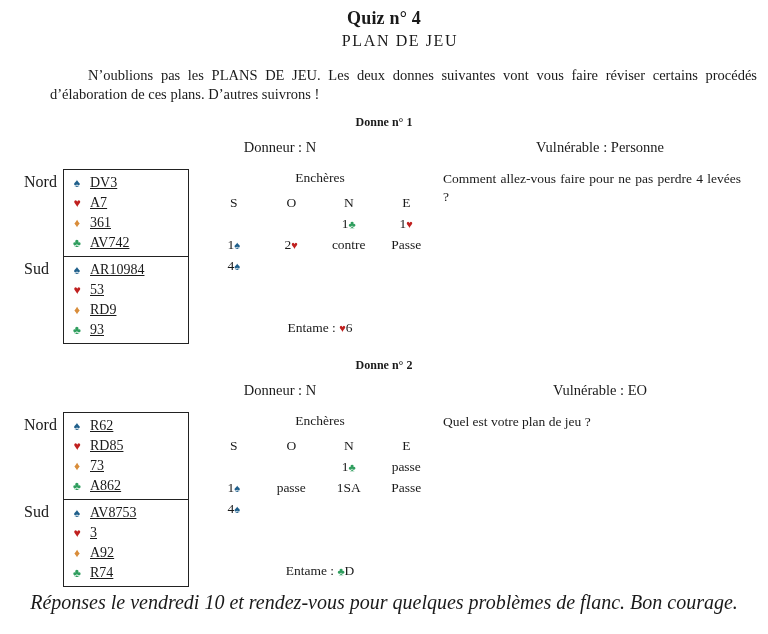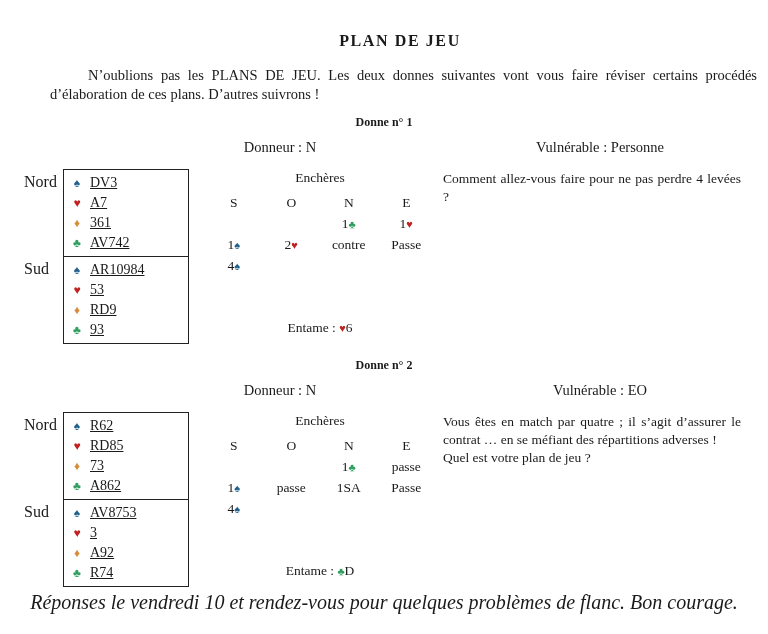--- a/index.html
+++ b/index.html
@@ -31,21 +31,21 @@
     font-size: 18px;
     font-weight: bold;
     letter-spacing: 0.2px;
   }
   .quiz-subtitle {
     position: absolute;
     left: 0; right: 0;
     top: 32px;
     text-align: center;
     font-size: 16px;
-    font-weight: bold;
+    font-weight: normal;
     letter-spacing: 1.6px;
     padding-left: 32px;
   }
 
   
   .intro {
     position: absolute;
     left: 50px;
     top: 66px;
     width: 707px;
@@ -176,20 +176,21 @@
     text-align: center;
     font-style: italic;
     font-size: 20px;
   }
 </style>
 </head>
 <body>
 
 <div class="page">
 
+  <div class="quiz-title">Quiz n° 4</div>
   <div class="quiz-subtitle">PLAN  DE  JEU</div>
   <div class="intro">N’oublions pas les PLANS DE JEU. Les deux donnes suivantes vont vous faire réviser certains procédés d’élaboration de ces plans. D’autres suivrons !</div>
 
   <div class="deal" id="deal-0" style="top:115px;">
       <div class="deal-title">Donne n° 1</div>
       <div class="dealer">Donneur : N</div>
       <div class="vulnerable">Vulnérable : Personne</div>
       <div class="hand-label" style="left: 24px; top: 58px;">Nord</div>
       <div class="hand-box" style="top: 54px;">
         <div class="hand-row">
@@ -336,20 +337,19 @@
               <td><span class="bid-num">4</span><span class="s-spade" style="font-size: 11px;">♠</span></td>
               <td>&nbsp;</td>
               <td>&nbsp;</td>
               <td>&nbsp;</td>
             </tr>
           </tbody>
         </table>
         <div class="entame" style="top: 150px;"><span>Entame : </span><span class="s-club" style="font-size: 11px;">♣</span><span>D</span></div>
       </div>
       <div class="question" style="top: 55px;">
-        <p>Vous êtes en match par quatre ; il s’agit d’assurer le contrat … en se méfiant des répartitions adverses !</p>
         <p>Quel est votre plan de jeu ?</p>
       </div>
     </div>
 
   <div class="footer">Réponses le vendredi 10 et rendez-vous pour quelques problèmes de flanc. Bon courage.</div>
 
 </div>
 
 </body></html>

